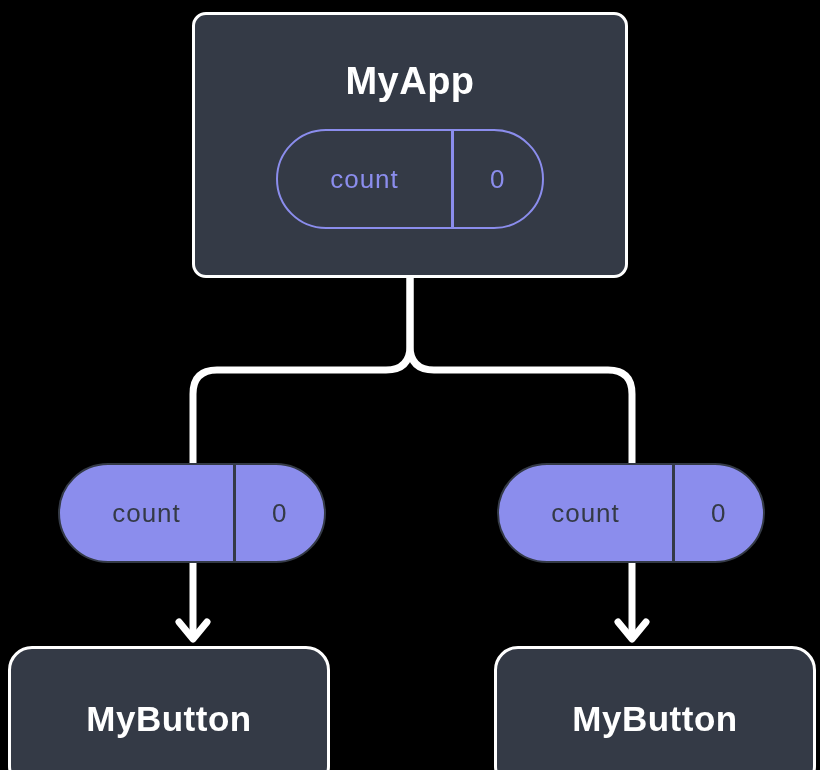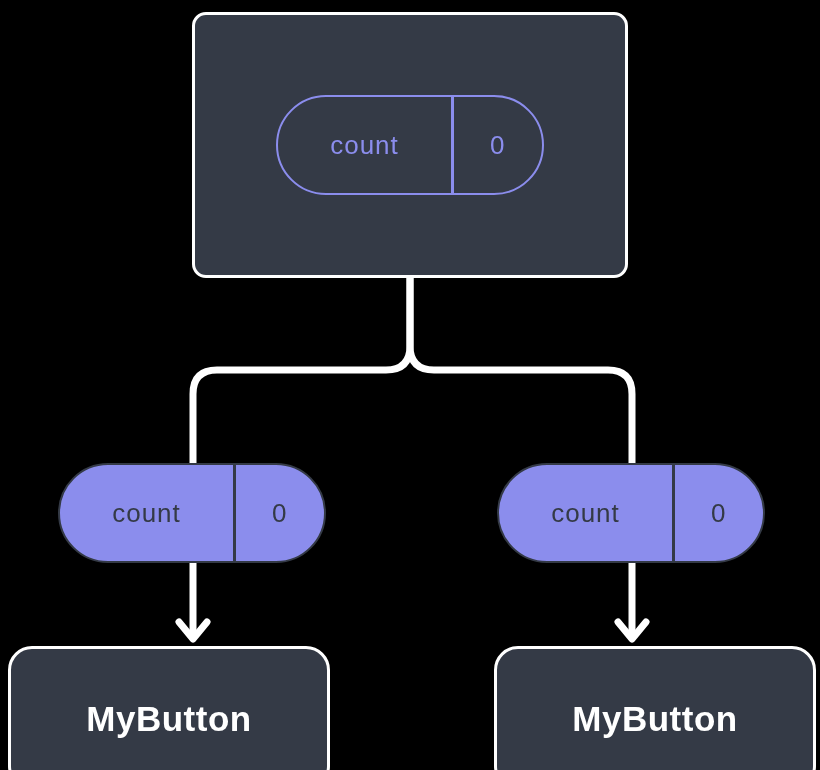--- a/index.html
+++ b/index.html
@@ -84,20 +84,21 @@
 <div class="stage">
 
   <svg class="wires" viewBox="0 0 820 770">
     <path d="M410 276 V346 Q410 370 386 370 H217 Q193 370 193 394 V636" fill="none" stroke="#ffffff" stroke-width="7"></path>
     <path d="M410 276 V346 Q410 370 434 370 H608 Q632 370 632 394 V636" fill="none" stroke="#ffffff" stroke-width="7"></path>
     <path d="M179 622 L193 639 L207 622" fill="none" stroke="#ffffff" stroke-width="7" stroke-linecap="round" stroke-linejoin="round"></path>
     <path d="M618 622 L632 639 L646 622" fill="none" stroke="#ffffff" stroke-width="7" stroke-linecap="round" stroke-linejoin="round"></path>
   </svg>
 
   <div class="node root">
+    <div class="node-title">MyApp</div>
     <div class="pill outline">
       <span class="seg label">count</span>
       <span class="divider"></span>
       <span class="seg value">0</span>
     </div>
   </div>
 
   <div class="pill solid left">
     <span class="seg label">count</span>
     <span class="divider"></span>

